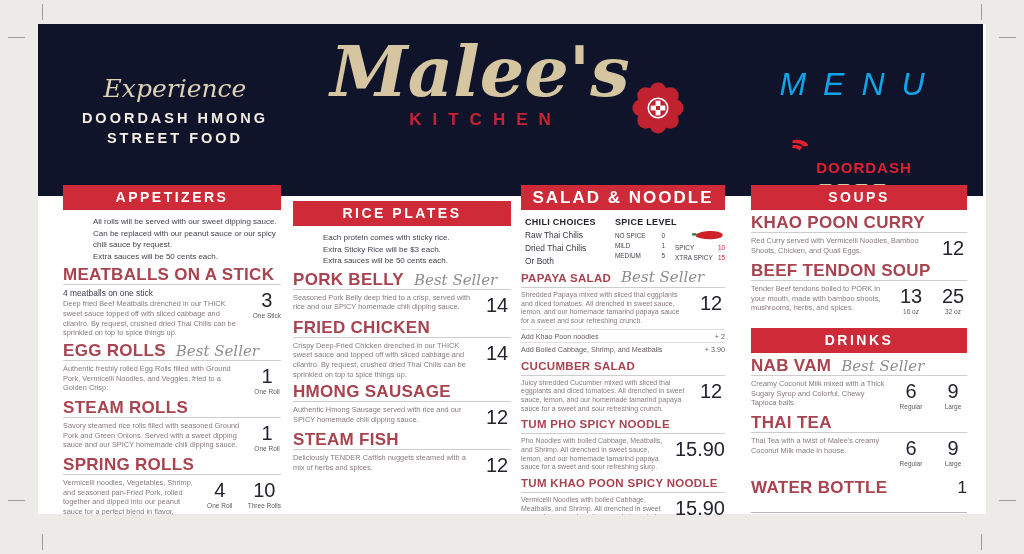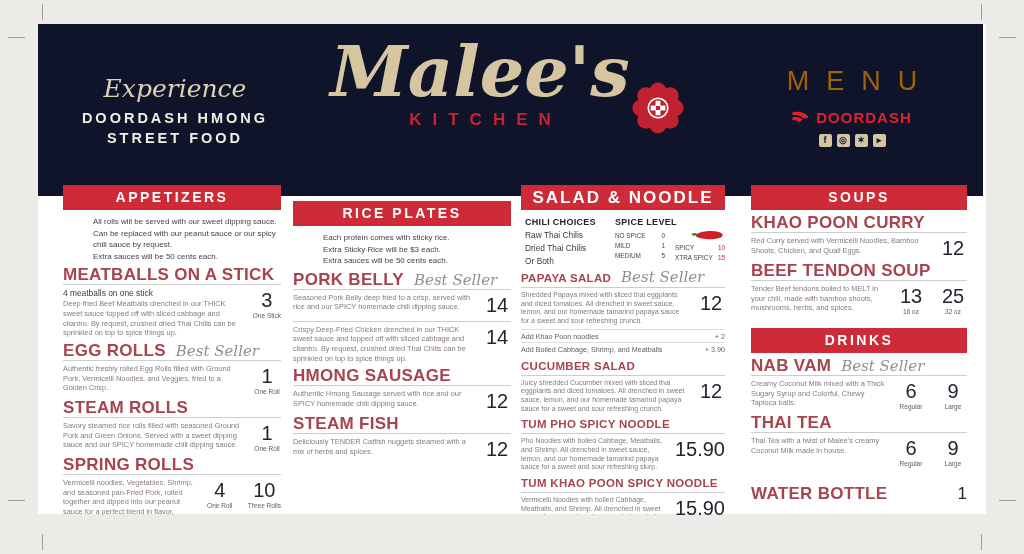--- a/index.html
+++ b/index.html
@@ -13,23 +13,23 @@
   .exp-script{font-family:"DejaVu Serif",serif;font-style:italic;color:#ded1b5;font-size:25px;}
   .tagline{color:#f3eee3;font-size:14.5px;font-weight:bold;letter-spacing:3px;margin-top:7px;}
   .tagline+.tagline{margin-top:4px;}
   
   .logo{position:absolute;left:252px;top:4px;width:380px;text-align:center;}
   .logo-script{font-family:"DejaVu Serif",serif;font-style:italic;font-weight:bold;color:#d5c5a0;font-size:70px;line-height:1.25;}
   .logo-sub{color:#c52434;font-size:17px;font-weight:bold;letter-spacing:11px;margin-top:-6px;padding-left:11px;}
   .emblem{position:absolute;left:594px;top:58px;}
   
   .menu-block{position:absolute;left:688px;top:42px;width:252px;text-align:center;}
-  .menu-title{color:#a16207;font-size:27px;font-weight:500;letter-spacing:17px;padding-left:17px;}
+  .menu-title{color:#0ea5e9;font-size:32px;font-weight:500;letter-spacing:17px;padding-left:17px;font-style:italic;}
   .dd-row{margin-top:12px;display:flex;align-items:center;justify-content:center;gap:6px;}
-  .dd-text{color:#e0202f;font-weight:bold;font-size:15px;letter-spacing:1px;}
+  .dd-text{color:#e0202f;font-weight:bold;font-size:15px;letter-spacing:1px;margin-top:44px;}
   .social-row{margin-top:8px;display:flex;justify-content:center;gap:5px;}
   .sic{width:13px;height:13px;background:#d5c5a0;color:#10142a;font-size:9px;line-height:13px;
        text-align:center;border-radius:2px;font-weight:bold;display:inline-block;}
   
   .col{position:absolute;top:161px;height:330px;overflow:hidden;}
   .c1{left:25px;width:218px;} .c2{left:255px;width:218px;margin-top:16px;} .c3{left:483px;width:204px;} .c4{left:713px;width:216px;}
   .banner{height:25px;background:#ce2a38;color:#ffffff;text-align:center;line-height:25px;
           font-weight:bold;font-size:14px;letter-spacing:2.5px;}
   .c3 .banner{font-size:17px;letter-spacing:2px;}
   .intro{font-size:8px;color:#46424f;line-height:1.45;white-space:pre-line;margin:6px 0 0 30px;}
@@ -60,21 +60,21 @@
   .blk-title{font-size:9px;font-weight:bold;color:#232330;letter-spacing:0.3px;}
   .cc-opt{font-size:8.4px;color:#3c3947;margin-top:3px;}
   .sp{flex:1;}
   .sgrid{display:flex;gap:10px;margin-top:2px;}
   .smini{flex:1;}
   .srow{display:flex;justify-content:space-between;font-size:6.4px;color:#46424e;margin-top:3px;}
   .smini2 .sval{color:#c3242f;}
   .pepper{display:block;margin:0 0 0 auto;}
   
   .drinks-banner{margin-top:13px;}
-  .slim{margin-top:18px;border-bottom:1px solid #b9b9b9;padding-bottom:16px;}
+  .slim{margin-top:12px;border-bottom:1px solid #b9b9b9;padding-bottom:16px;}
   .slim .trow{align-items:center;justify-content:space-between;}
   .slim .pn{font-size:17px;display:inline;}
 </style>
 </head>
 <body>
 
 <div class="crop" style="left:42px;top:4px;width:1px;height:16px;"></div>
 <div class="crop" style="left:8px;top:37px;width:17px;height:1px;"></div>
 <div class="crop" style="left:981px;top:4px;width:1px;height:16px;"></div>
 <div class="crop" style="left:999px;top:37px;width:17px;height:1px;"></div>
@@ -238,20 +238,23 @@
           </div>
         <div class="prices">
             <div class="pb">
           <span class="pn">14</span>
         </div>
           </div>
       </div>
     </div>
 
     <div class="item">
+      <div class="trow">
+          <span class="ttl">FRIED CHICKEN</span>
+        </div>
       <div class="rule"></div>
       <div class="irow">
         <div class="left">
             <p class="desc">Crispy Deep-Fried Chicken drenched in our THICK sweet sauce and topped off with sliced cabbage and cilantro. By request, crushed dried Thai Chilis can be sprinkled on top to spice things up.</p>
           </div>
         <div class="prices">
             <div class="pb">
           <span class="pn">14</span>
         </div>
           </div>
@@ -439,21 +442,21 @@
       </div>
     </div>
 
     <div class="item">
       <div class="trow">
           <span class="ttl">BEEF TENDON SOUP</span>
         </div>
       <div class="rule"></div>
       <div class="irow">
         <div class="left">
-            <p class="desc">Tender Beef tendons boiled to MELT in your chili, made with bamboo shoots, mushrooms, herbs, and spices.</p>
+            <p class="desc">Tender Beef tendons boiled to PORK in your mouth, made with bamboo shoots, mushrooms, herbs, and spices.</p>
           </div>
         <div class="prices">
           <div class="pb">
             <span class="pn">13</span>
             <span class="pc">16 oz</span>
           </div>
           <div class="pb">
             <span class="pn">25</span>
             <span class="pc">32 oz</span>
           </div>

